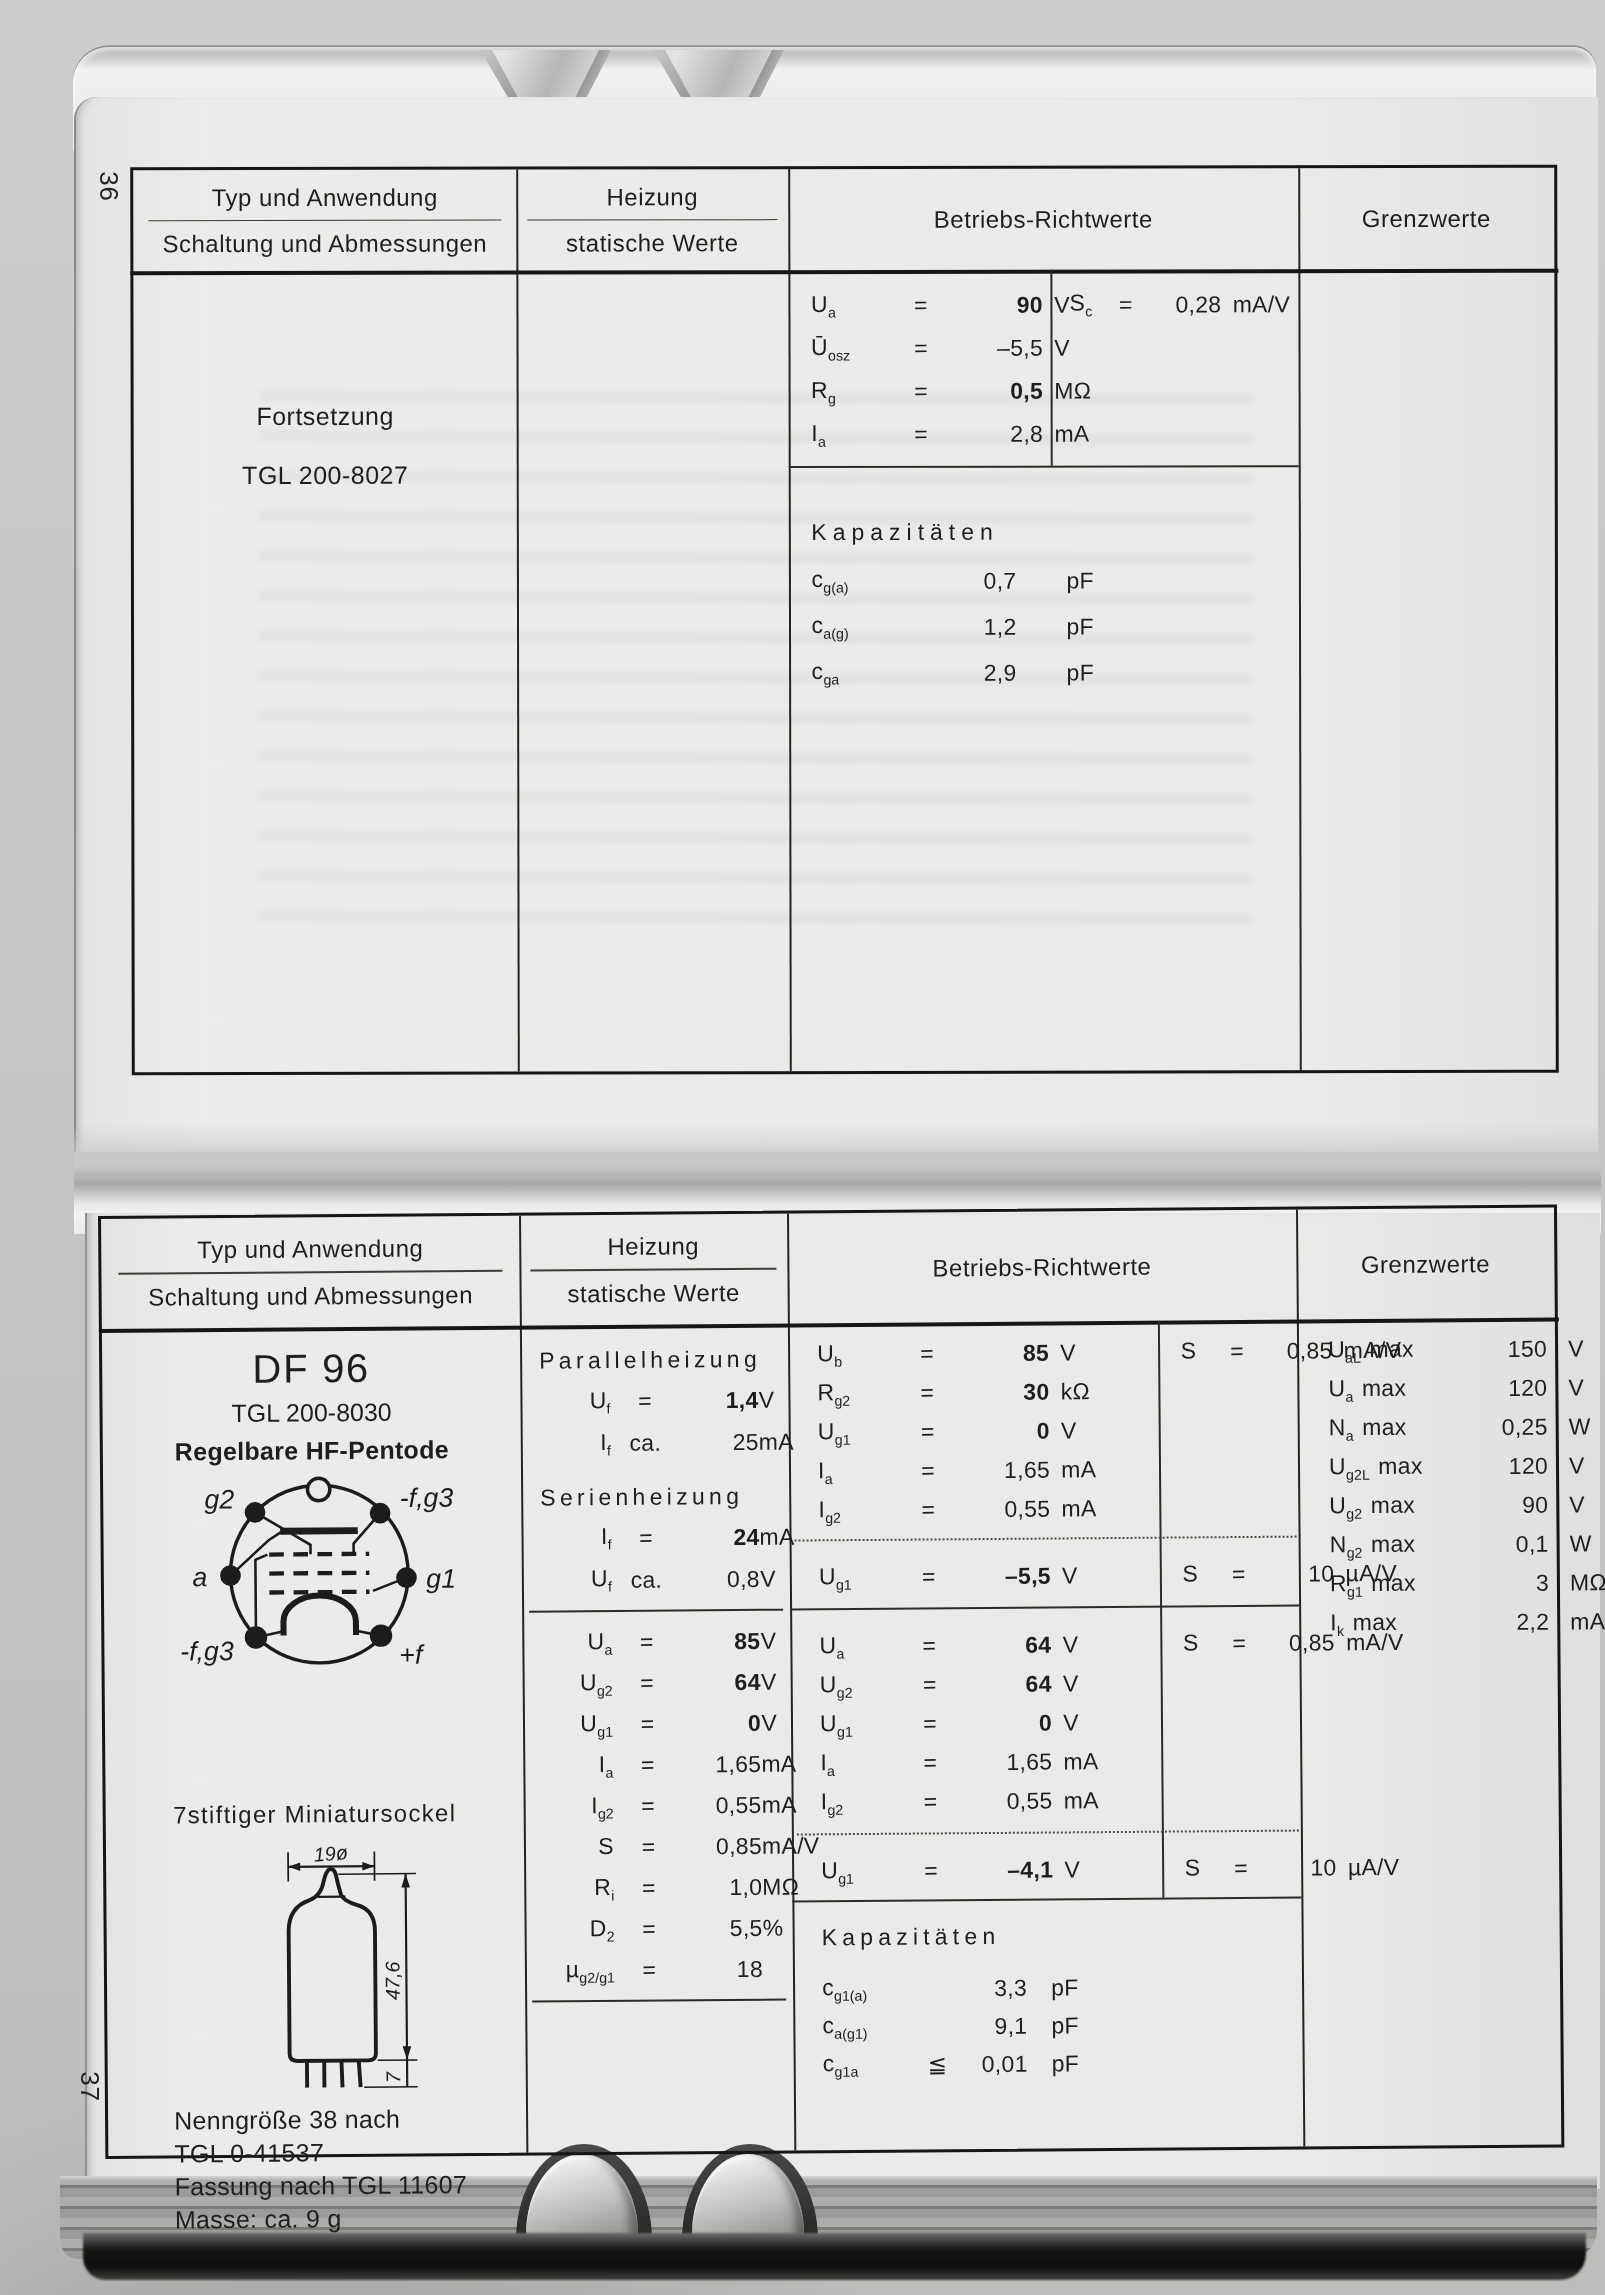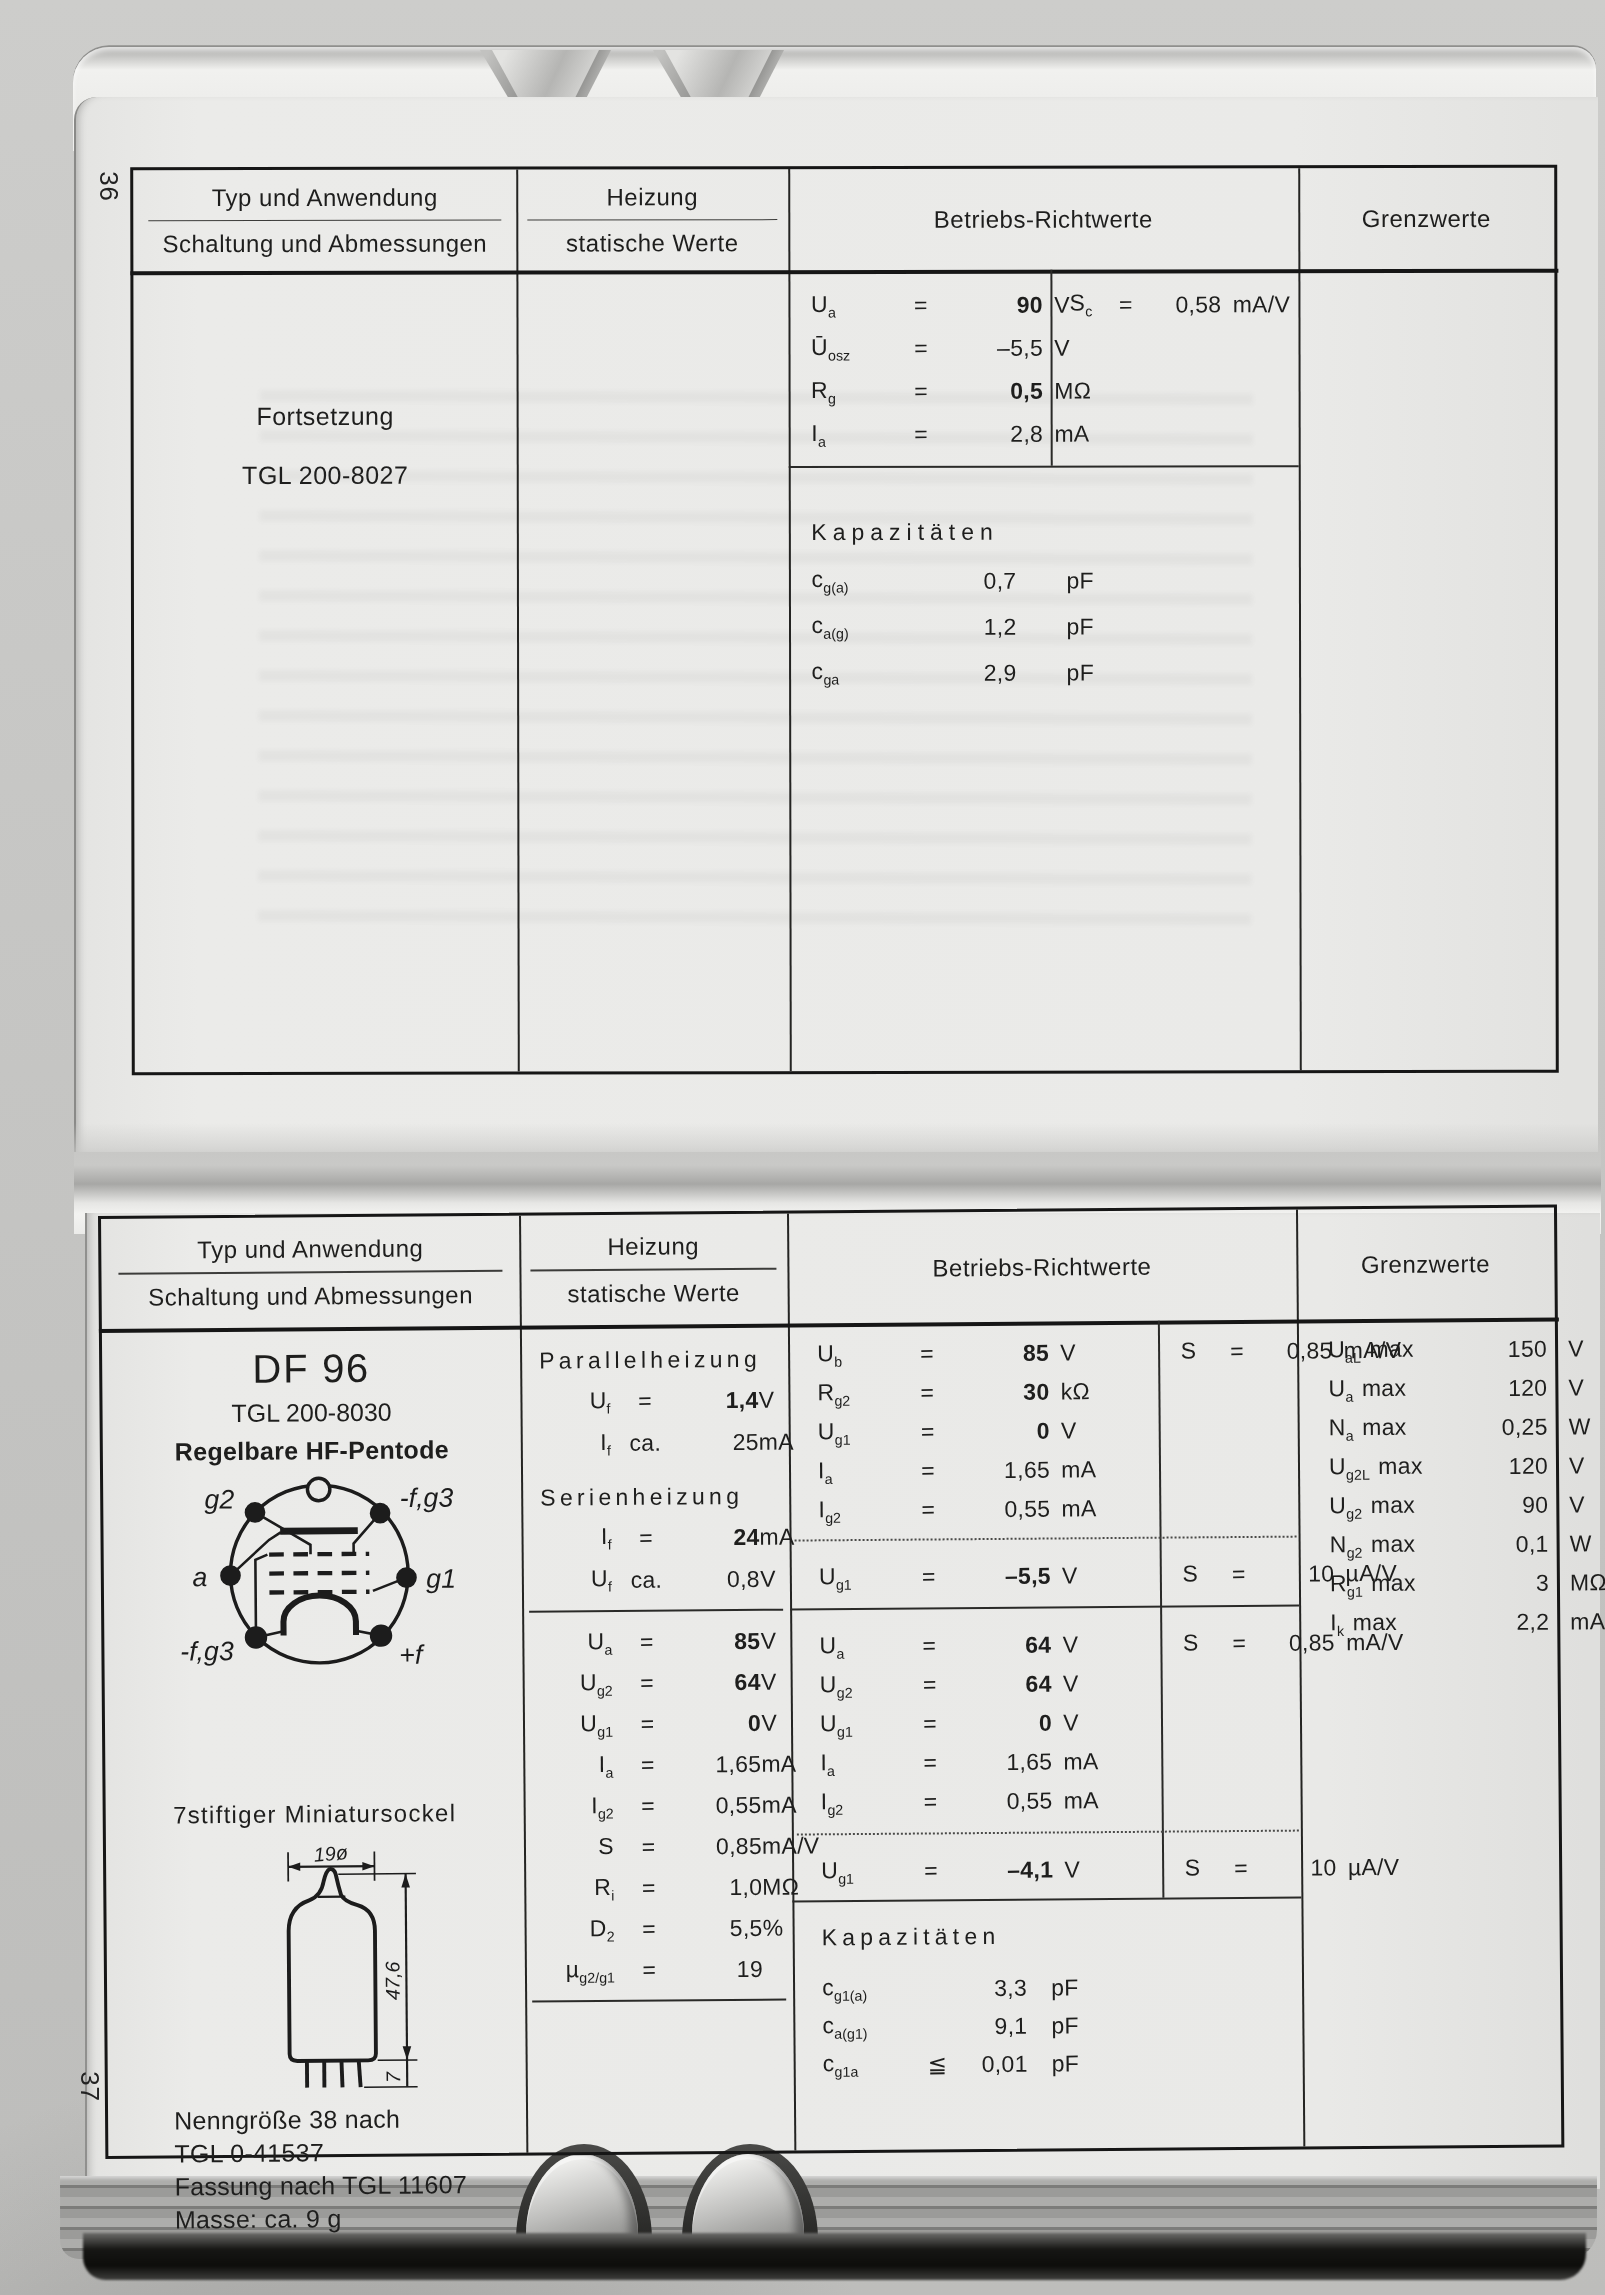--- a/index.html
+++ b/index.html
@@ -222,21 +222,21 @@
         <span class="mid">=</span>
         <span class="val">2,8</span>
         <span class="unit">mA</span>
       </div>
       </div>
     <div class="abs scell" style="left:calc(var(--sub) + 19px);top:15.5px;right:0;">
 
     <div class="frow rw">
         <span class="sym"><span>S</span><sub>c</sub></span>
         <span class="mid">=</span>
-        <span class="val">0,58</span>
+        <span class="val">0,28</span>
         <span class="unit">mA/V</span>
       </div>
       </div>
     <div class="abs" style="left:22.5px;top:249px;right:12px;">
       <div class="sectitle kaptitle">Kapazitäten</div>
       <div>
 
       <div class="frow kp">
           <span class="sym"><span>c</span><sub>g(a)</sub></span>
           <span class="mid"></span>
@@ -449,21 +449,21 @@
       </div>
         <div class="frow hz">
         <span class="sym"><span>D</span><sub>2</sub></span>
         <span class="mid">=</span>
         <span class="val">5,5</span>
         <span class="unit">%</span>
       </div>
         <div class="frow hz">
         <span class="sym"><span>µ</span><sub>g2/g1</sub></span>
         <span class="mid">=</span>
-        <span class="val">19</span>
+        <span class="val">18</span>
         <span class="unit"></span>
       </div>
       </div>
     <div class="hline" style="top:675px;left:7px;right:7px;height:1.7px;"></div>
   </div>
 
   <div class="bcell b3">
     <div class="subdiv" style="height:577px;"></div>
 
     <div class="abs" style="left:29px;top:12px;right:0;">

